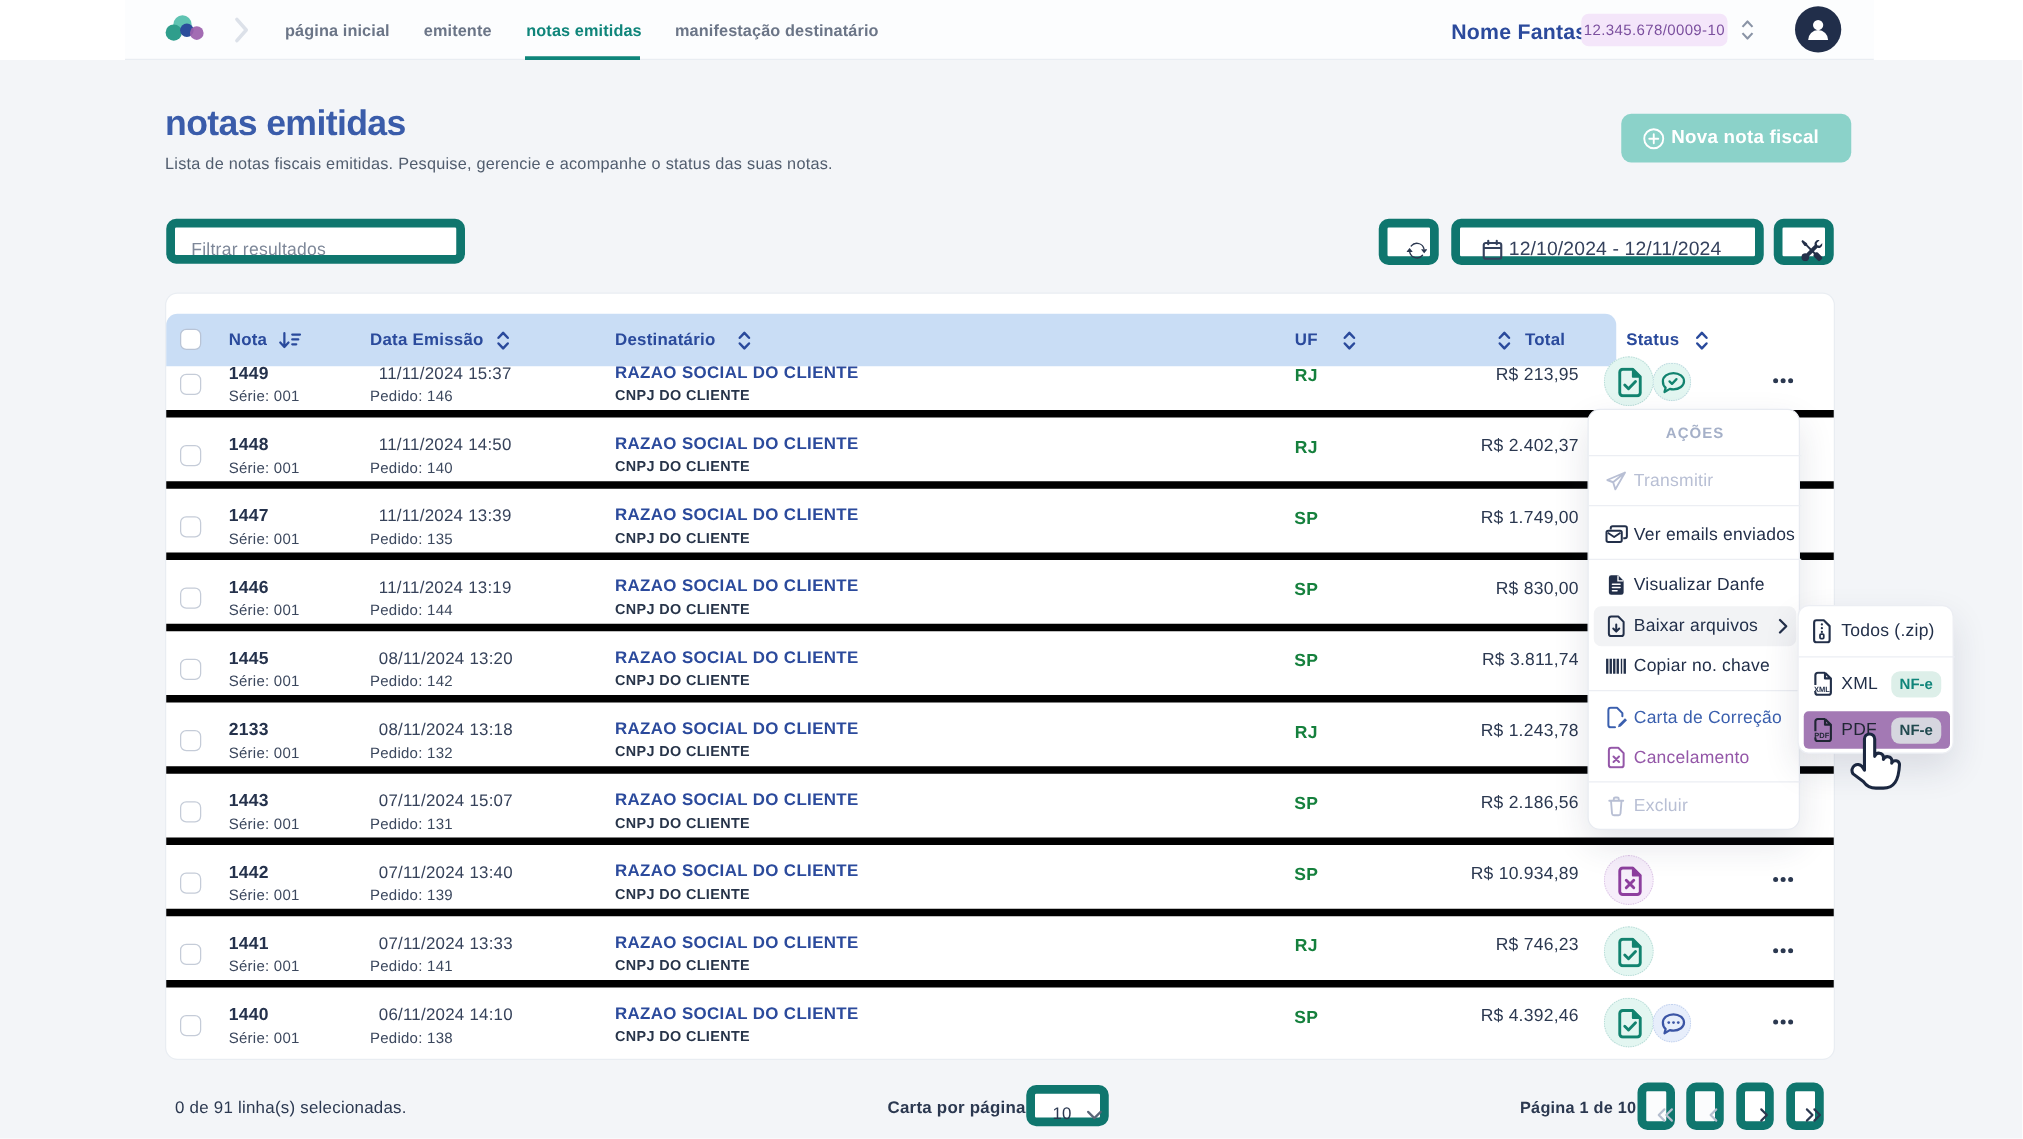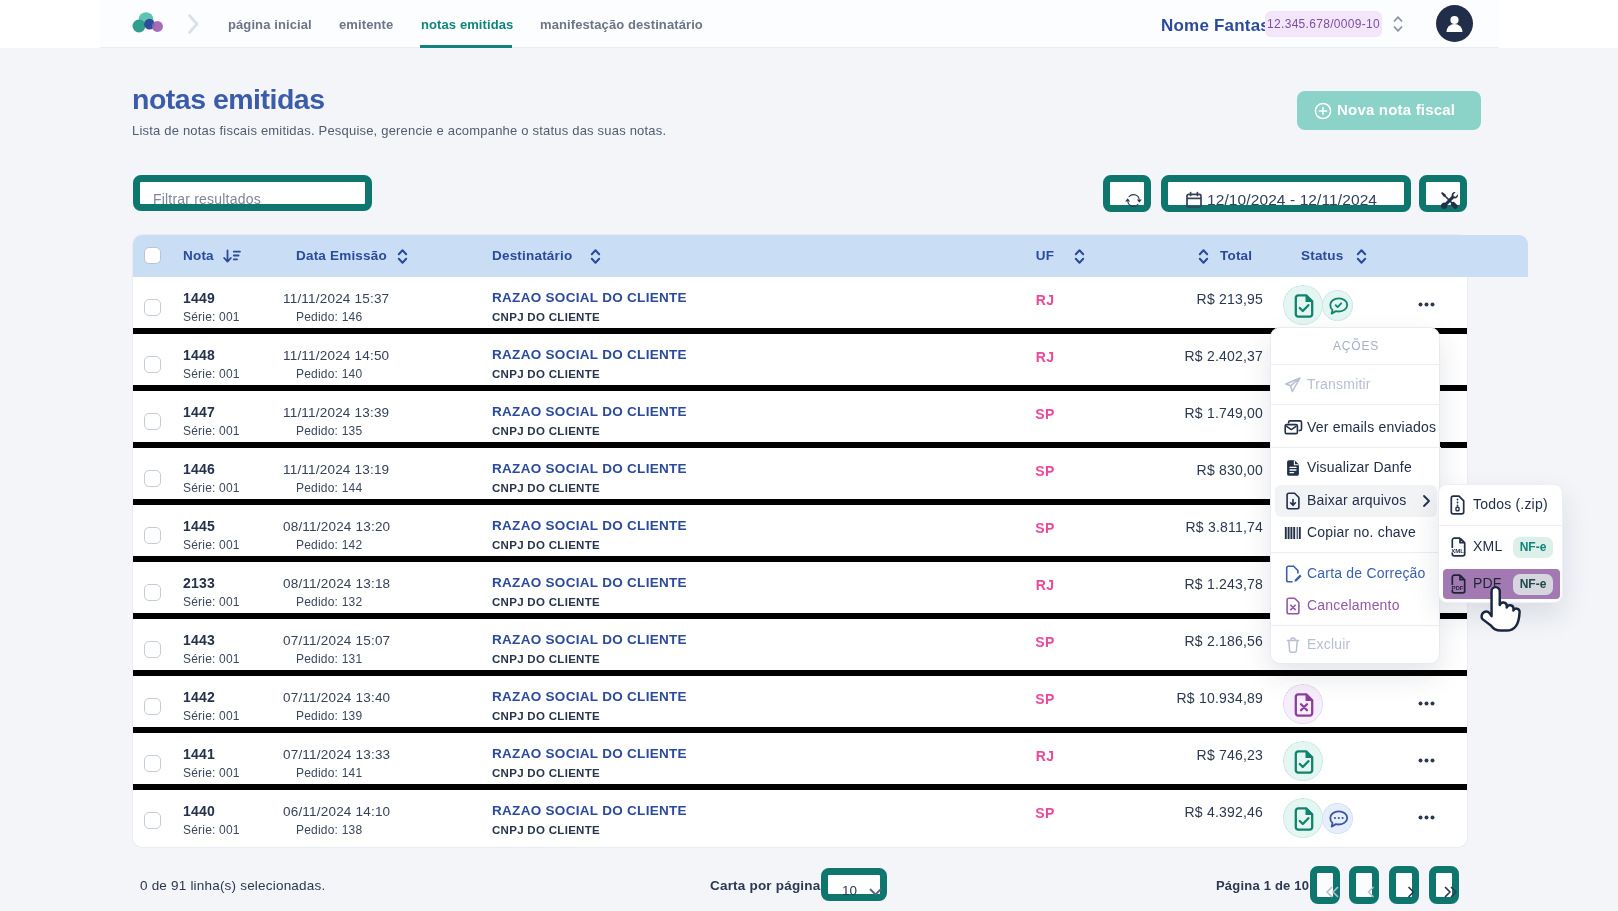--- a/index.html
+++ b/index.html
@@ -11,30 +11,30 @@
 .navlink{position:absolute;top:17px;font-size:13px;font-weight:bold;color:#6b7587;letter-spacing:0.1px}
 .navlink.active{color:#0f857a}
 .navunder{position:absolute;left:320px;top:45px;width:92px;height:3px;background:#0f857a}
 .badge-cnpj{position:absolute;left:1165px;top:11px;height:26px;line-height:26px;width:117px;text-align:center;background:#f4e6fa;border-radius:6px;color:#7b4f9e;font-size:12px;letter-spacing:0.3px}
 .h1{position:absolute;left:132px;top:83px;font-size:28.5px;font-weight:bold;color:#3a5caa;letter-spacing:-0.5px}
 .sub{position:absolute;left:132px;top:123px;font-size:13px;color:#515d6e;letter-spacing:0.2px}
 .btn-new{position:absolute;left:1297px;top:91px;width:184px;height:39px;background:#8bd2c9;border-radius:8px;color:#fff}
 .input,.wbtn{background:#fff;border:7px solid #0f766e;border-radius:8px}
 .filter{position:absolute;left:133px;top:175px;width:239px;height:36px;line-height:34px;padding-left:13px;font-size:14px;color:#7d8798;letter-spacing:0.2px}
 .tbl{position:absolute;left:133px;top:235px;width:1334px;height:612px;background:#fff;border-radius:9px;box-shadow:0 0 0 1px #e9edf2}
-.thead{position:absolute;left:0;top:0;width:1395px;height:42px;background:#c9ddf5;border-radius:9px 9px 0 0}
+.thead{position:absolute;left:0;top:16px;width:1160px;height:42px;background:#c9ddf5;border-radius:9px 9px 0 0}
 .th{position:absolute;top:13px;font-size:13.5px;font-weight:bold;color:#2a4a9c;letter-spacing:0.2px}
 .row{position:absolute;left:0;width:1334px;height:57px;border-bottom:6px solid #000000}
 .cbx{position:absolute;left:11px;top:22px;width:17px;height:17px;border:1.5px solid #c5ccd8;border-radius:5px;background:#fff}
 .nota{position:absolute;left:50px;top:13px;font-size:14px;font-weight:bold;color:#25324c;letter-spacing:0.2px}
 .l2{position:absolute;top:33px;font-size:12px;color:#3b475d;letter-spacing:0.2px}
-.dt{position:absolute;left:150px;top:14px;font-size:13.5px;color:#36425a;letter-spacing:0.2px}
+.dt{position:absolute;left:170px;top:14px;font-size:13.5px;color:#36425a;letter-spacing:0.2px}
 .razao{position:absolute;left:359px;top:13px;font-size:13.5px;font-weight:bold;color:#2b4a9c;letter-spacing:0.3px}
 .cnpj{position:absolute;left:359px;top:34px;font-size:11.5px;font-weight:bold;color:#273449;letter-spacing:0.3px}
-.uf{position:absolute;left:892px;top:15px;width:40px;text-align:center;font-size:14px;font-weight:bold;color:#ec4899;letter-spacing:0.3px}
+.uf{position:absolute;left:892px;top:15px;width:40px;text-align:center;font-size:14px;font-weight:bold;color:#15803d;letter-spacing:0.3px}
 .tot{position:absolute;left:930px;top:14px;width:200px;text-align:right;font-size:14px;color:#2b3850;letter-spacing:0.2px}
 .stc{position:absolute;border-radius:50%}
 .footer-txt{position:absolute;font-size:13.5px;color:#2b3850;letter-spacing:0.2px}
 .menu{position:absolute;left:1270px;top:327px;width:170px;height:337px;background:#fff;border:1px solid #e8ebf1;border-radius:10px;box-shadow:0 12px 28px rgba(30,40,70,0.12);z-index:5}
 .submenu{position:absolute;left:1438px;top:484px;width:125px;height:119px;background:#fff;border:1px solid #eceef3;border-radius:9px;box-shadow:0 12px 28px rgba(30,40,70,0.12);z-index:6}
 .mi{position:absolute;left:6px;width:158px;height:32px;font-size:14px;color:#222f49;letter-spacing:0.2px}
 .mi .ic{position:absolute;left:7px;top:7px}
 .mi .tx{position:absolute;left:30px;top:7px;white-space:nowrap}
 .msep{position:absolute;left:0;width:170px;height:1px;background:#eceef3}
 </style>
@@ -338,21 +338,21 @@
         <path d="M3 1.5 L7.5 6 L3 10.5" fill="none" stroke="#2b3850" stroke-width="1.7" stroke-linecap="round" stroke-linejoin="round"></path>
       </svg>
   </div>
   <div class="abs wbtn" style="left:1429px;top:866px;width:30px;height:38px">
     <svg class="abs" style="left:7px;top:13px" width="15" height="12" viewBox="0 0 15 12">
         <path d="M2.5 1.5 L7 6 L2.5 10.5 M8.5 1.5 L13 6 L8.5 10.5" fill="none" stroke="#2b3850" stroke-width="1.7" stroke-linecap="round" stroke-linejoin="round"></path>
       </svg>
   </div>
 </div>
 <div class="menu" id="menu">
-  <div class="abs" style="left:0;top:11px;width:170px;text-align:center;font-size:12px;font-weight:normal;color:#a5b0c8;letter-spacing:0.8px">AÇÕES</div>
+  <div class="abs" style="left:0;top:11px;width:170px;text-align:center;font-size:12px;font-weight:bold;color:#a5b0c8;letter-spacing:0.8px">AÇÕES</div>
   <div class="msep" style="top:36px"></div>
   <div class="mi" style="top:41px;color:#b8bfd4">
     <svg class="ic" width="18" height="18" viewBox="0 0 18 18">
         <path d="M16 2 L1.8 8 l4.7 1.8 L8.3 15.5 Z M16 2 L6.5 9.8" fill="none" stroke="#b8bfd4" stroke-width="1.5" stroke-linejoin="round"></path>
       </svg>
     <span class="tx">Transmitir</span>
   </div>
   <div class="msep" style="top:76px"></div>
   <div class="mi" style="top:84px">
     <svg class="ic" width="19" height="18" viewBox="0 0 19 18">

